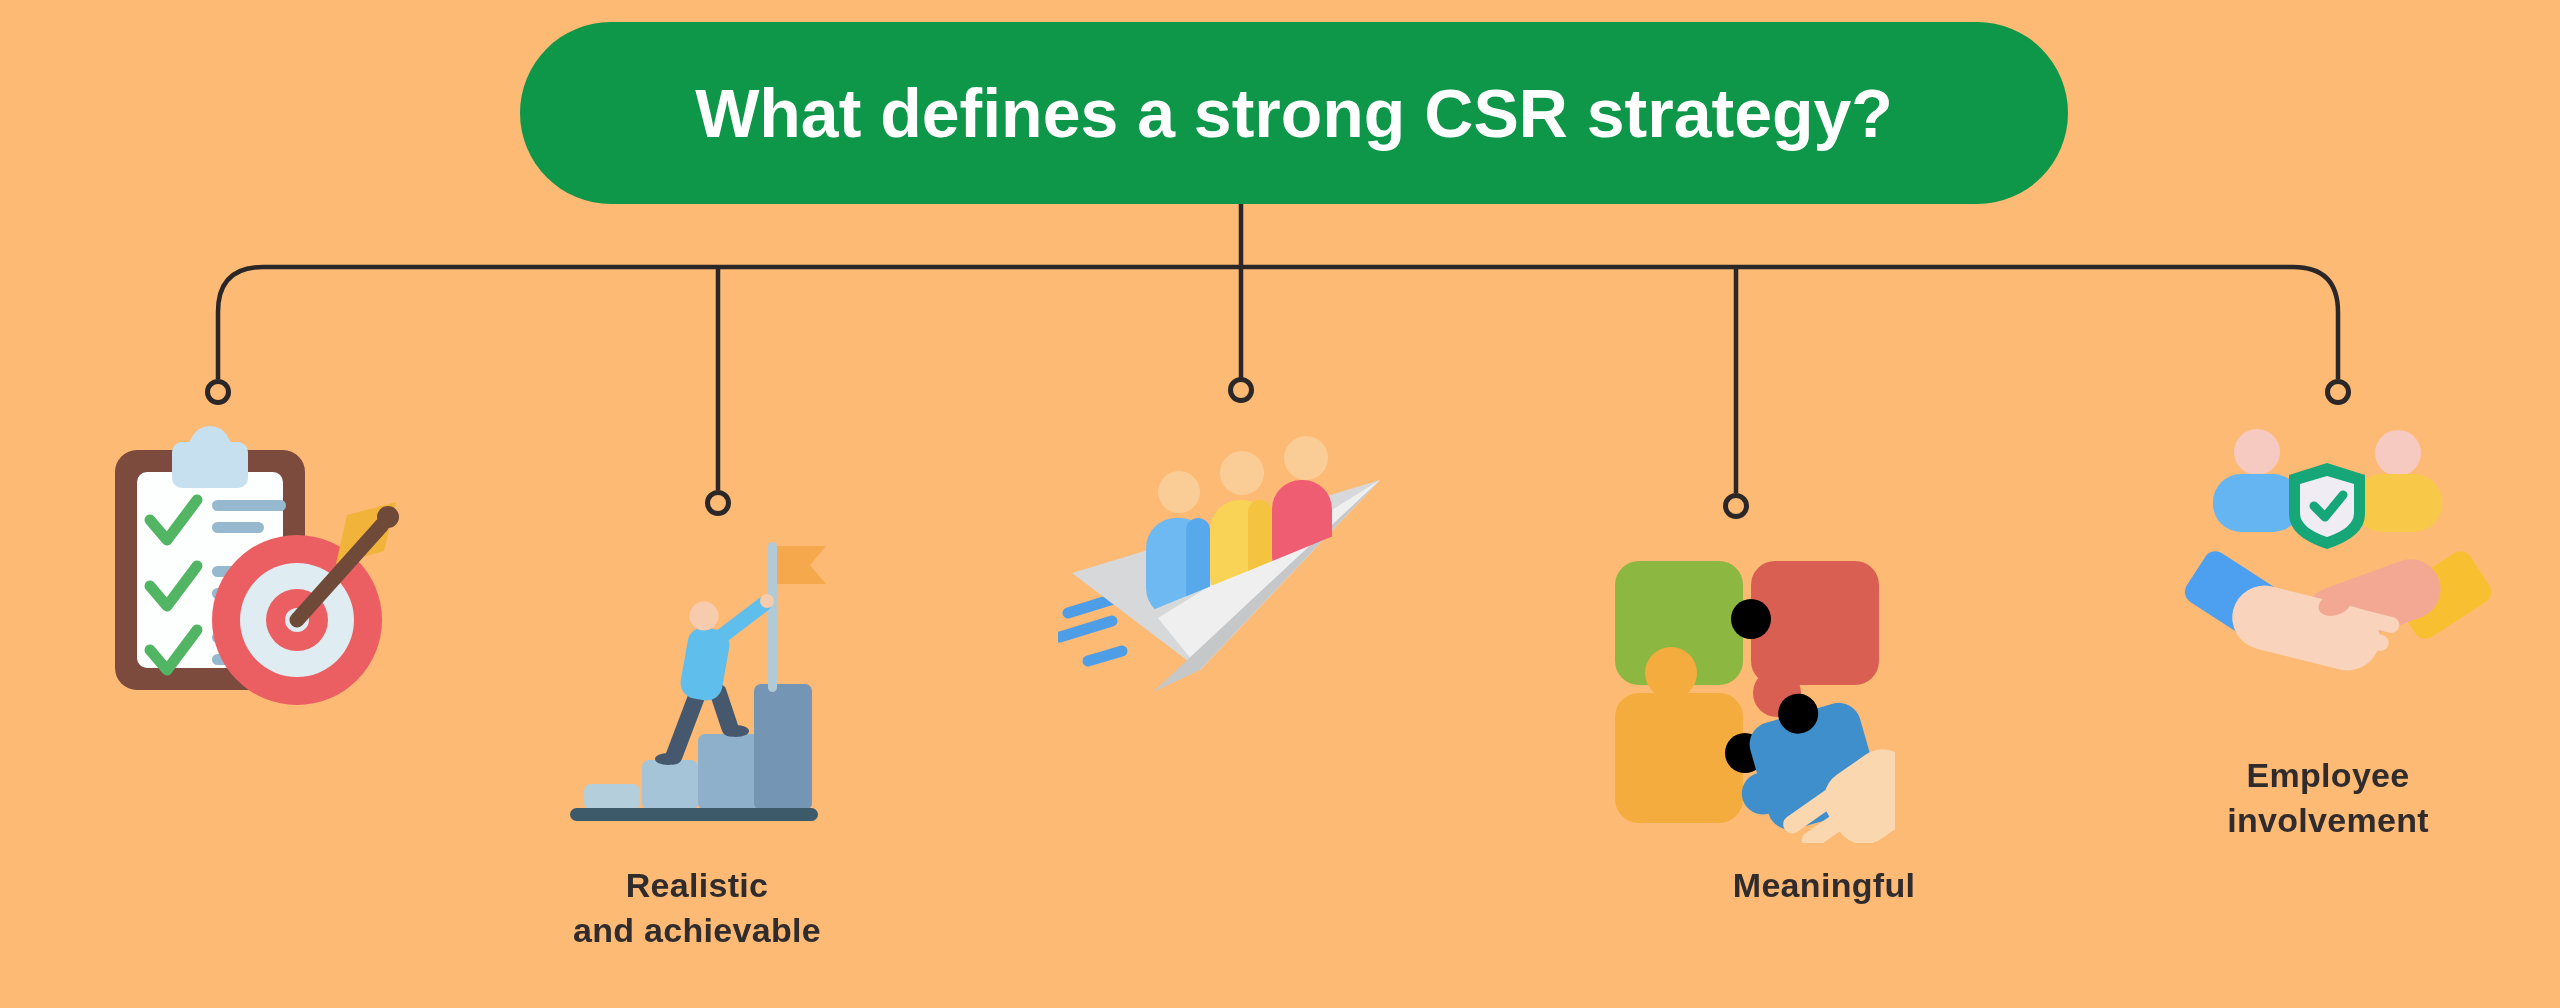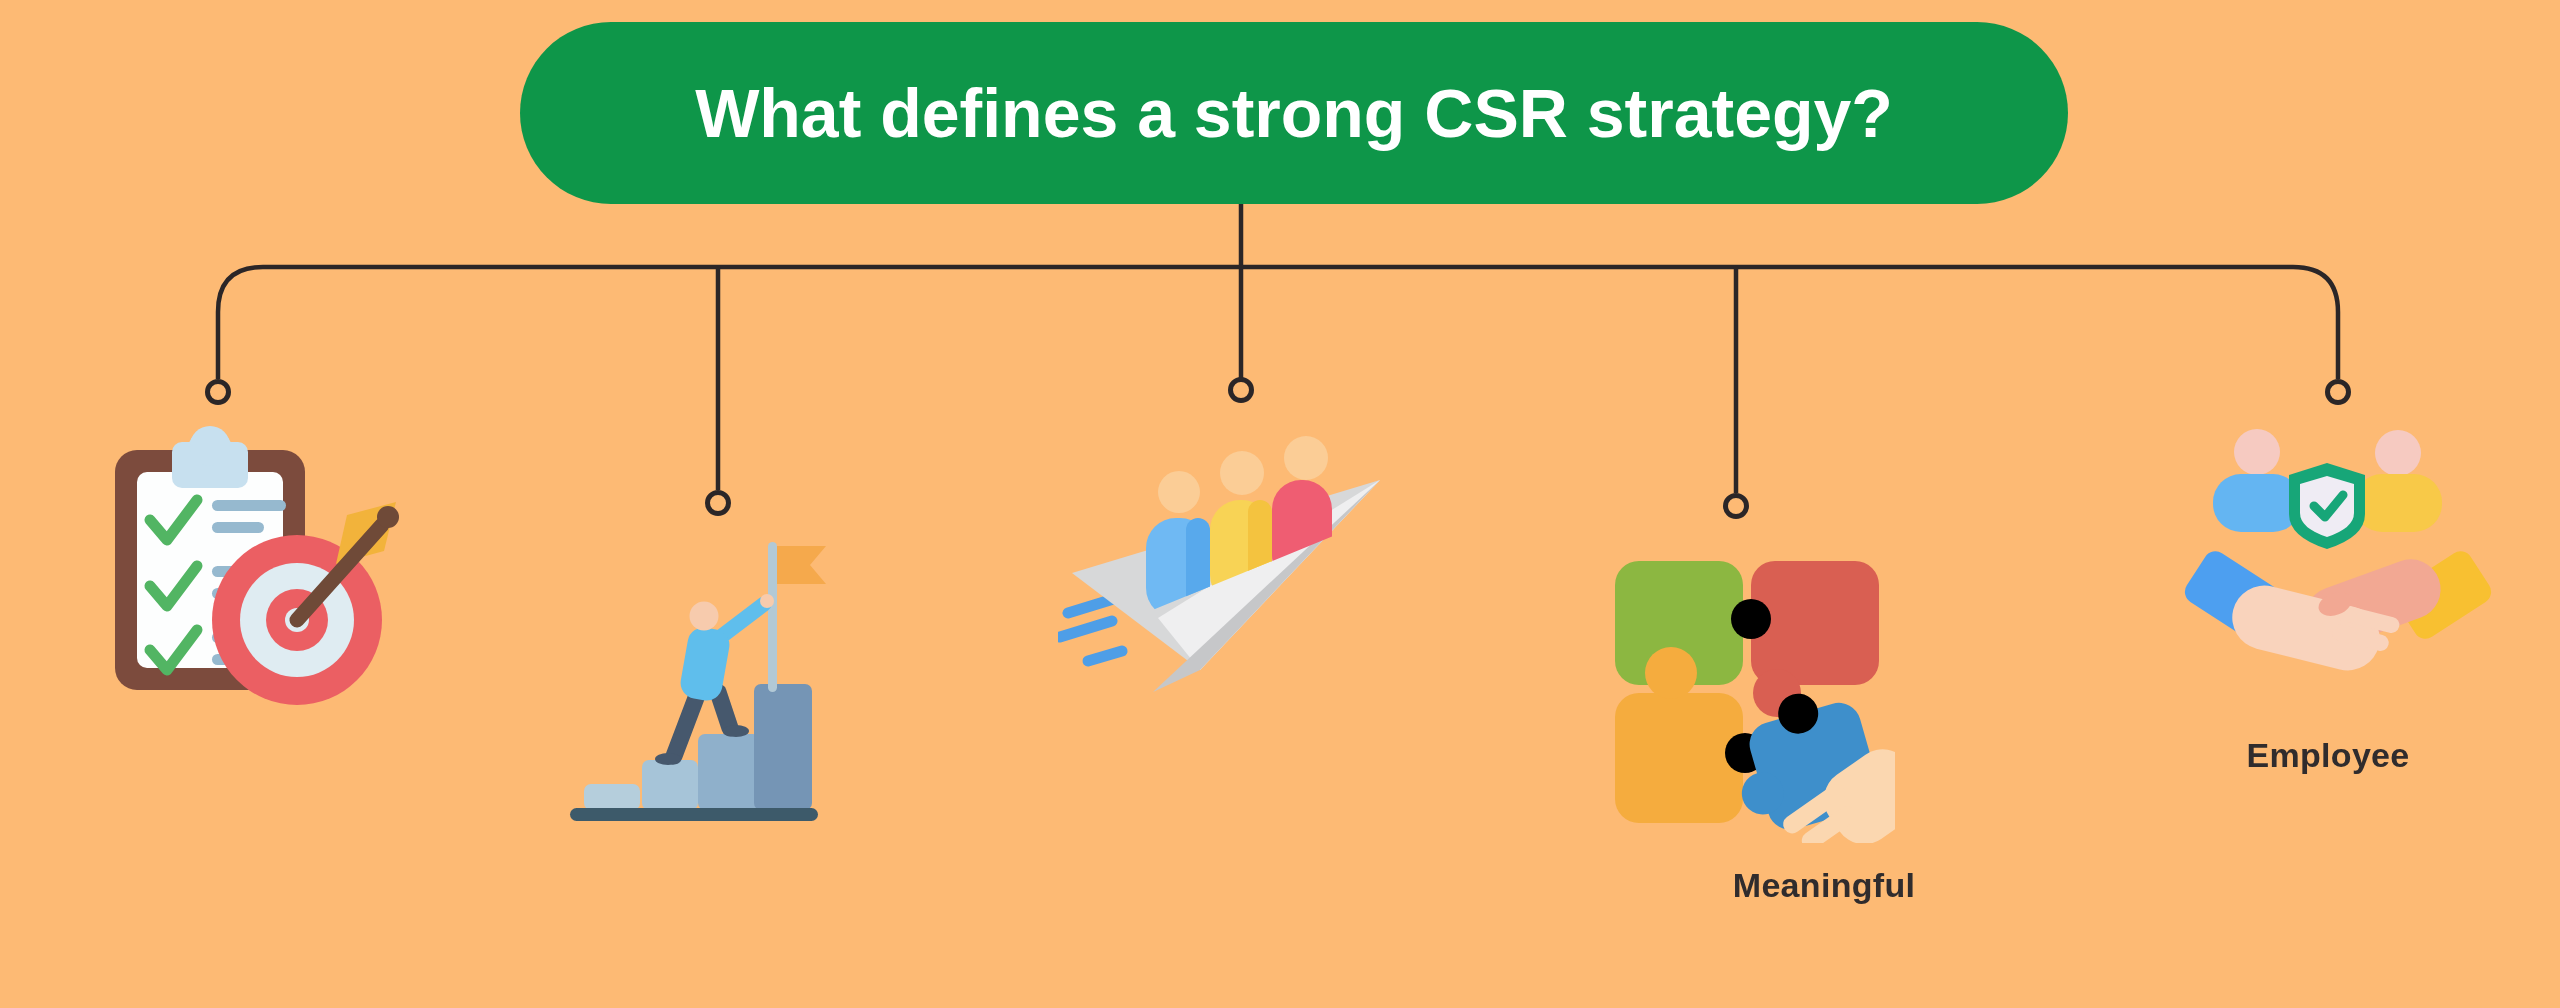--- a/index.html
+++ b/index.html
@@ -44,21 +44,21 @@
     font-size: 34px;
     font-weight: bold;
     line-height: 45px;
     letter-spacing: 0.3px;
   }
   .branch-label span { display: block; }
   #label-1 { left: 18px;   top: 733px; }
   #label-2 { left: 497px;  top: 863px; }
   #label-3 { left: 1012px; top: 732px; }
   #label-4 { left: 1624px; top: 863px; }
-  #label-5 { left: 2128px; top: 733px; }
+  #label-5 { left: 2128px; top: 753px; }
   #icon-1 { left: 100px;  top: 412px; }
   #icon-2 { left: 568px;  top: 532px; }
   #icon-3 { left: 1058px; top: 423px; }
   #icon-4 { left: 1605px; top: 553px; }
   #icon-5 { left: 2183px; top: 418px; }
 </style>
 </head>
 <body>
 
 <div id="canvas">
@@ -209,20 +209,25 @@
       <rect x="120" y="155" width="140" height="60" rx="30" fill="#F2A893" transform="rotate(-20 190 185)"></rect>
       <rect x="48" y="178" width="150" height="64" rx="32" fill="#F9D3BC" transform="rotate(14 123 210)"></rect>
       <g fill="#F9D3BC" transform="rotate(14 180 205)">
         <rect x="150" y="192" width="66" height="16" rx="8"></rect>
         <rect x="152" y="212" width="58" height="16" rx="8"></rect>
       </g>
       <ellipse cx="152" cy="186" rx="17" ry="11" fill="#F2A893" transform="rotate(-20 152 186)"></ellipse>
     </g>
   </svg>
 
+  <div id="label-2" class="abs branch-label">
+    <span>Realistic</span>
+    <span>and achievable</span>
+  </div>
   <div id="label-4" class="abs branch-label">
     <span>Meaningful</span>
   </div>
   <div id="label-5" class="abs branch-label">
     <span>Employee</span>
+    <span>involvement</span>
   </div>
 
 </div>
 
 </body></html>

